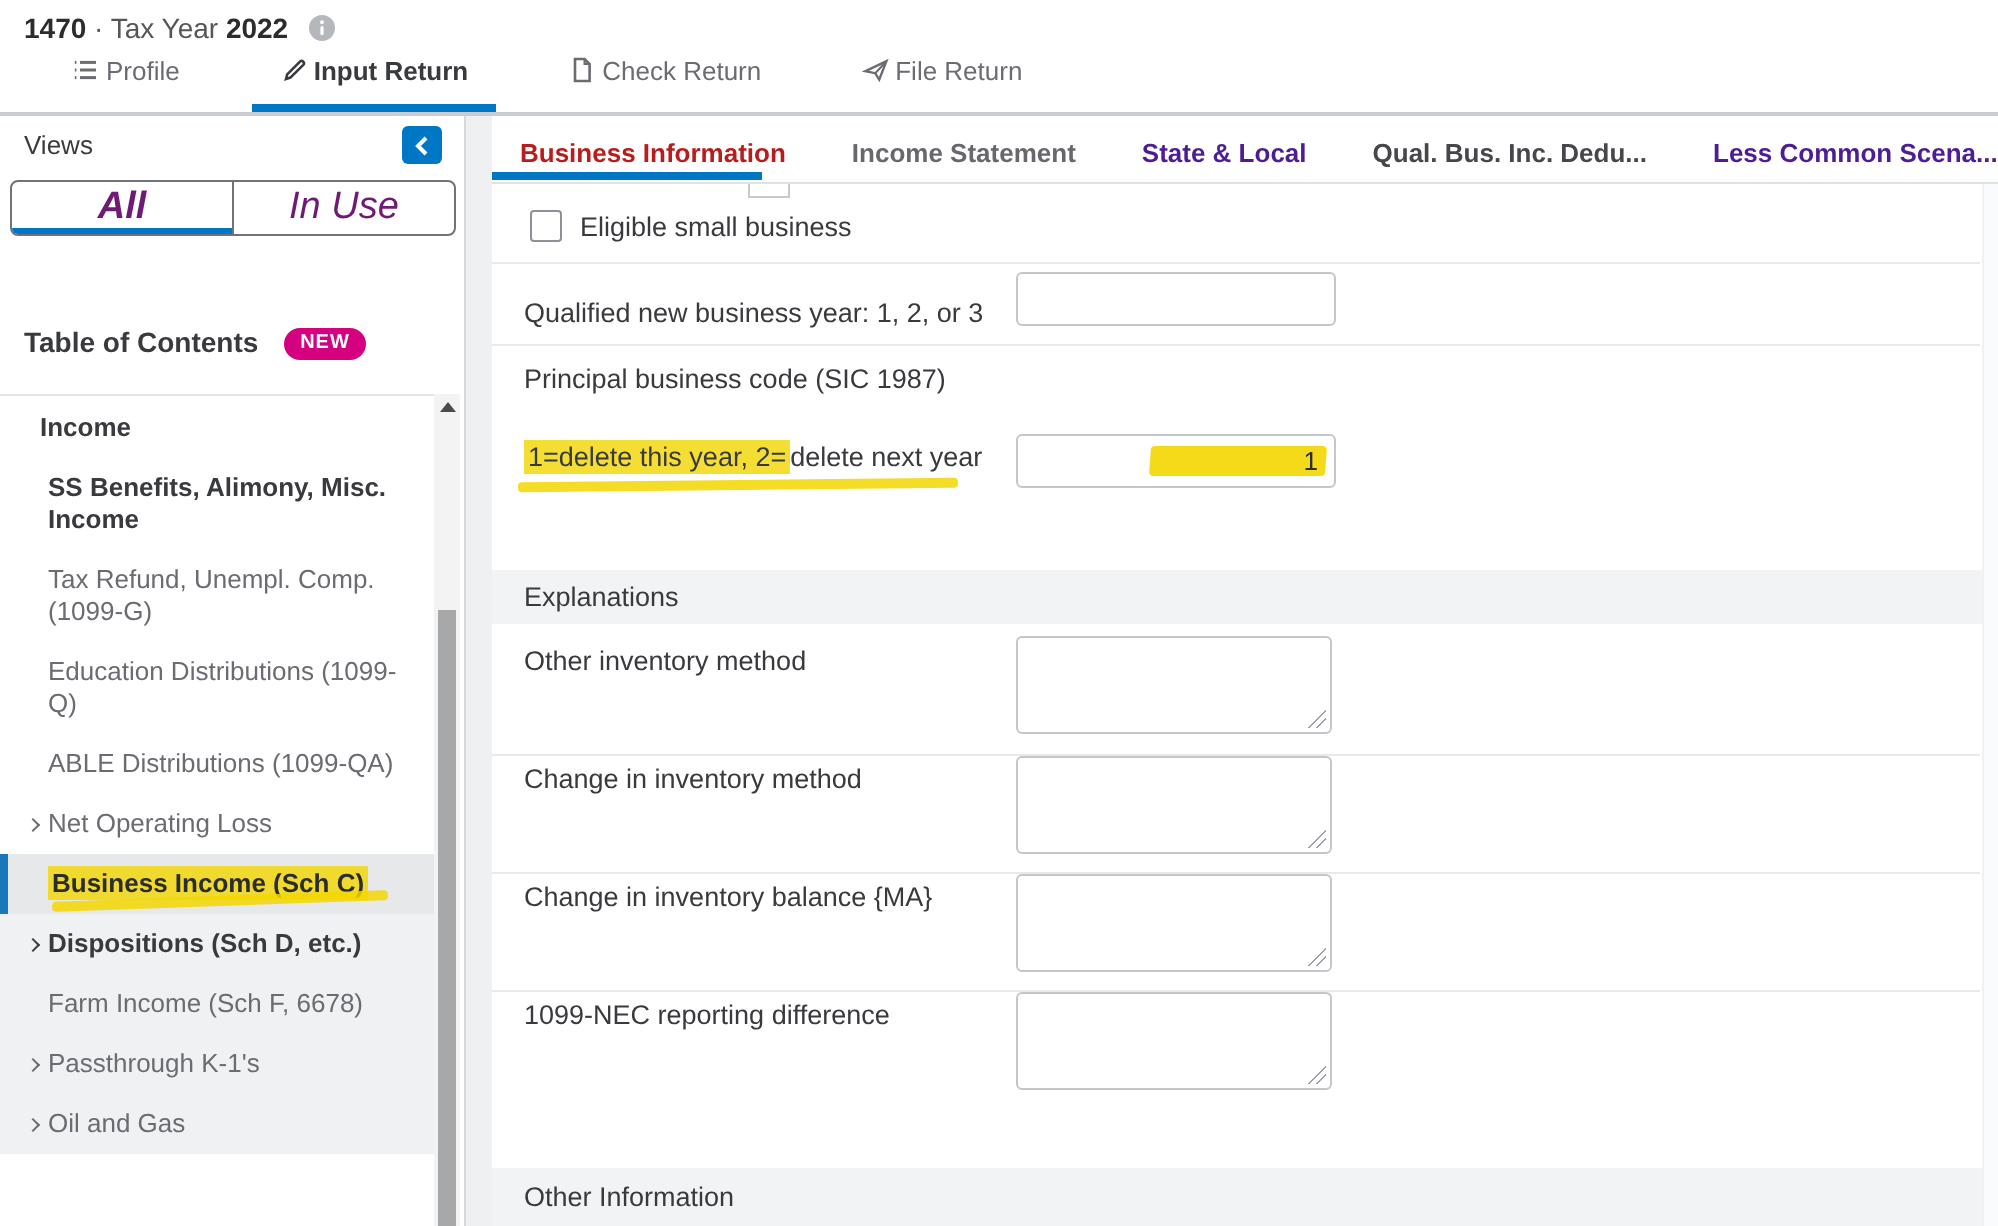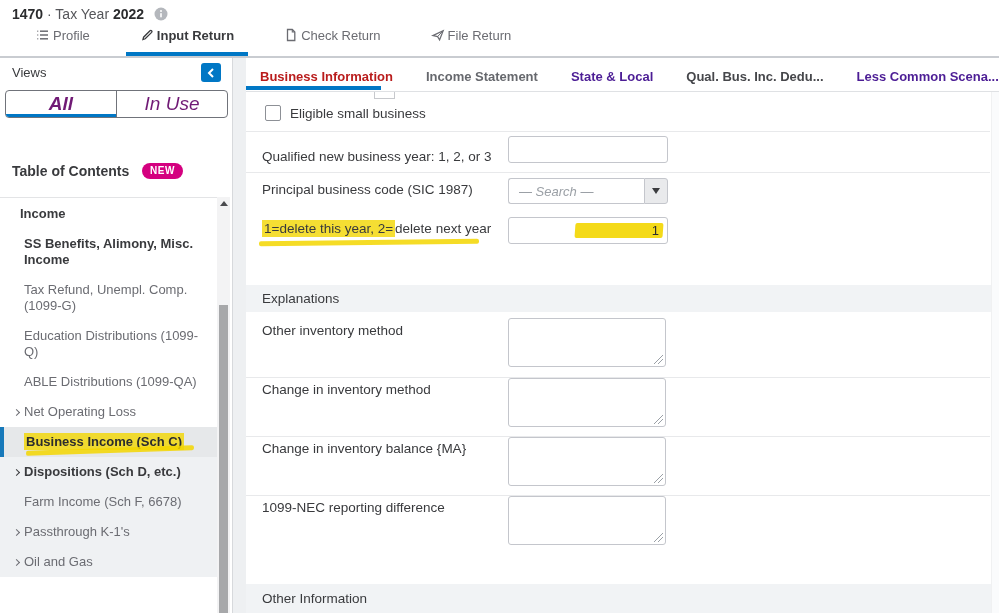--- a/index.html
+++ b/index.html
@@ -228,28 +228,20 @@
 
         <div class="checkbox"></div>
         <div class="flabel" style="top:14px; left:44px;">Eligible small business</div>
         <div class="divider" style="top:39px;"></div>
 
         <div class="flabel" style="top:32px;margin-top:25px;">Qualified new business year: 1, 2, or 3</div>
         <input class="tinput" style="top: 44px;" type="text">
         <div class="divider" style="top:80px;"></div>
 
         <div class="flabel" style="top:90px;">Principal business code (SIC 1987)</div>
-        <div class="dropdown" style="top:86px;">
-          <div class="dd-field">
-            <span class="dd-ph">— Search —</span>
-          </div>
-          <div class="dd-btn">
-            <div class="dd-caret"></div>
-          </div>
-        </div>
 
         <div class="flabel" style="top:129px;">
           <span class="hl-text">1=delete this year, 2=</span><span>delete next year</span>
         </div>
         <div class="label-swipe"></div>
         <div class="fake-input" style="top:125px;">
           <div class="in-swipe"></div>
           <div class="in-val">1</div>
         </div>
 

